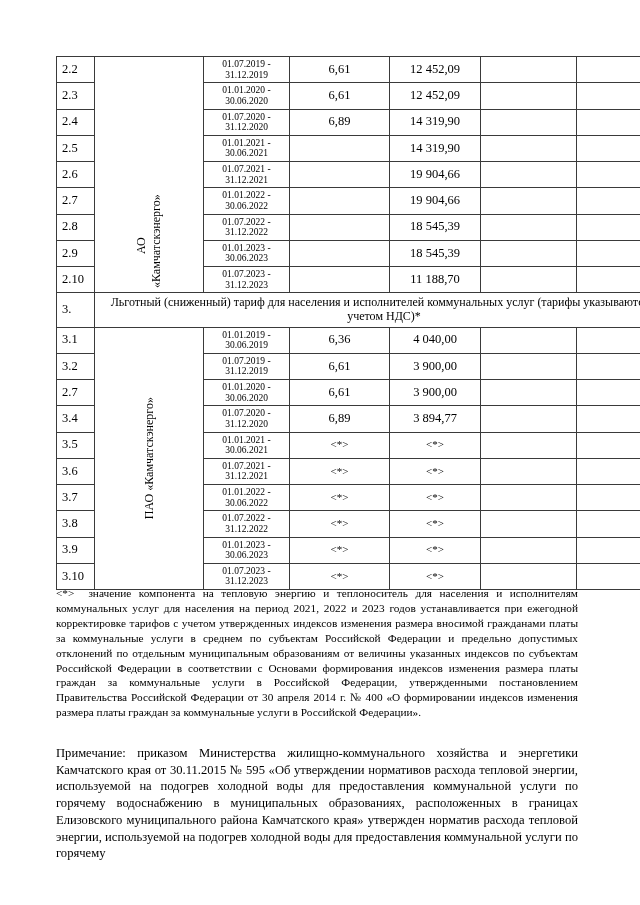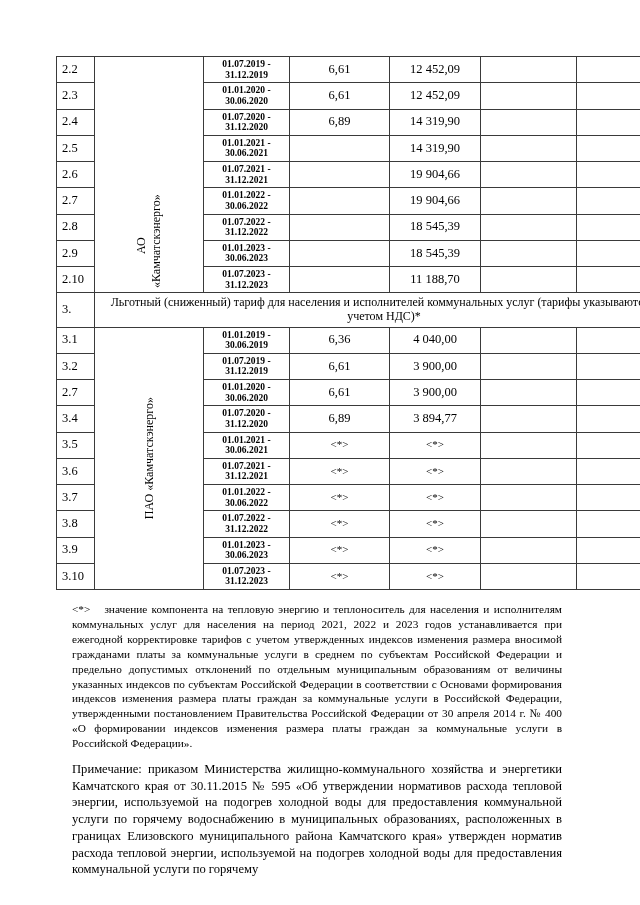--- a/index.html
+++ b/index.html
@@ -47,21 +47,20 @@
 
   td.num {
     font-size: 12.5px;
     text-align: left;
     padding-left: 5px;
   }
   td.period {
     font-size: 9.5px;
     line-height: 1.12;
     padding: 2px 1px;
-    font-weight: bold;
   }
   td.val {
     font-size: 12.5px;
   }
   td.star {
     font-size: 11px;
   }
   td.empty { }
 
   .org-cell {
@@ -105,38 +104,38 @@
   .notes {
     position: absolute;
     left: 56px;
     top: 586px;
     width: 522px;
     font-size: 11.3px;
     line-height: 1.32;
     text-align: justify;
   }
   .notes p {
-    margin: 16px;
+    margin: 0;
     text-align: justify;
     text-justify: inter-word;
   }
   .notes .lead {
     margin-right: 14px;
   }
   .notes-2 {
     position: absolute;
     left: 56px;
     top: 745px;
     width: 522px;
     font-size: 12.6px;
     line-height: 1.33;
     text-align: justify;
   }
   .notes-2 p {
-    margin: 16px;
+    margin: 0;
     text-align: justify;
     text-justify: inter-word;
   }
 </style>
 </head>
 <body>
 
 <div class="page">
 
   <table class="tariff-table">

